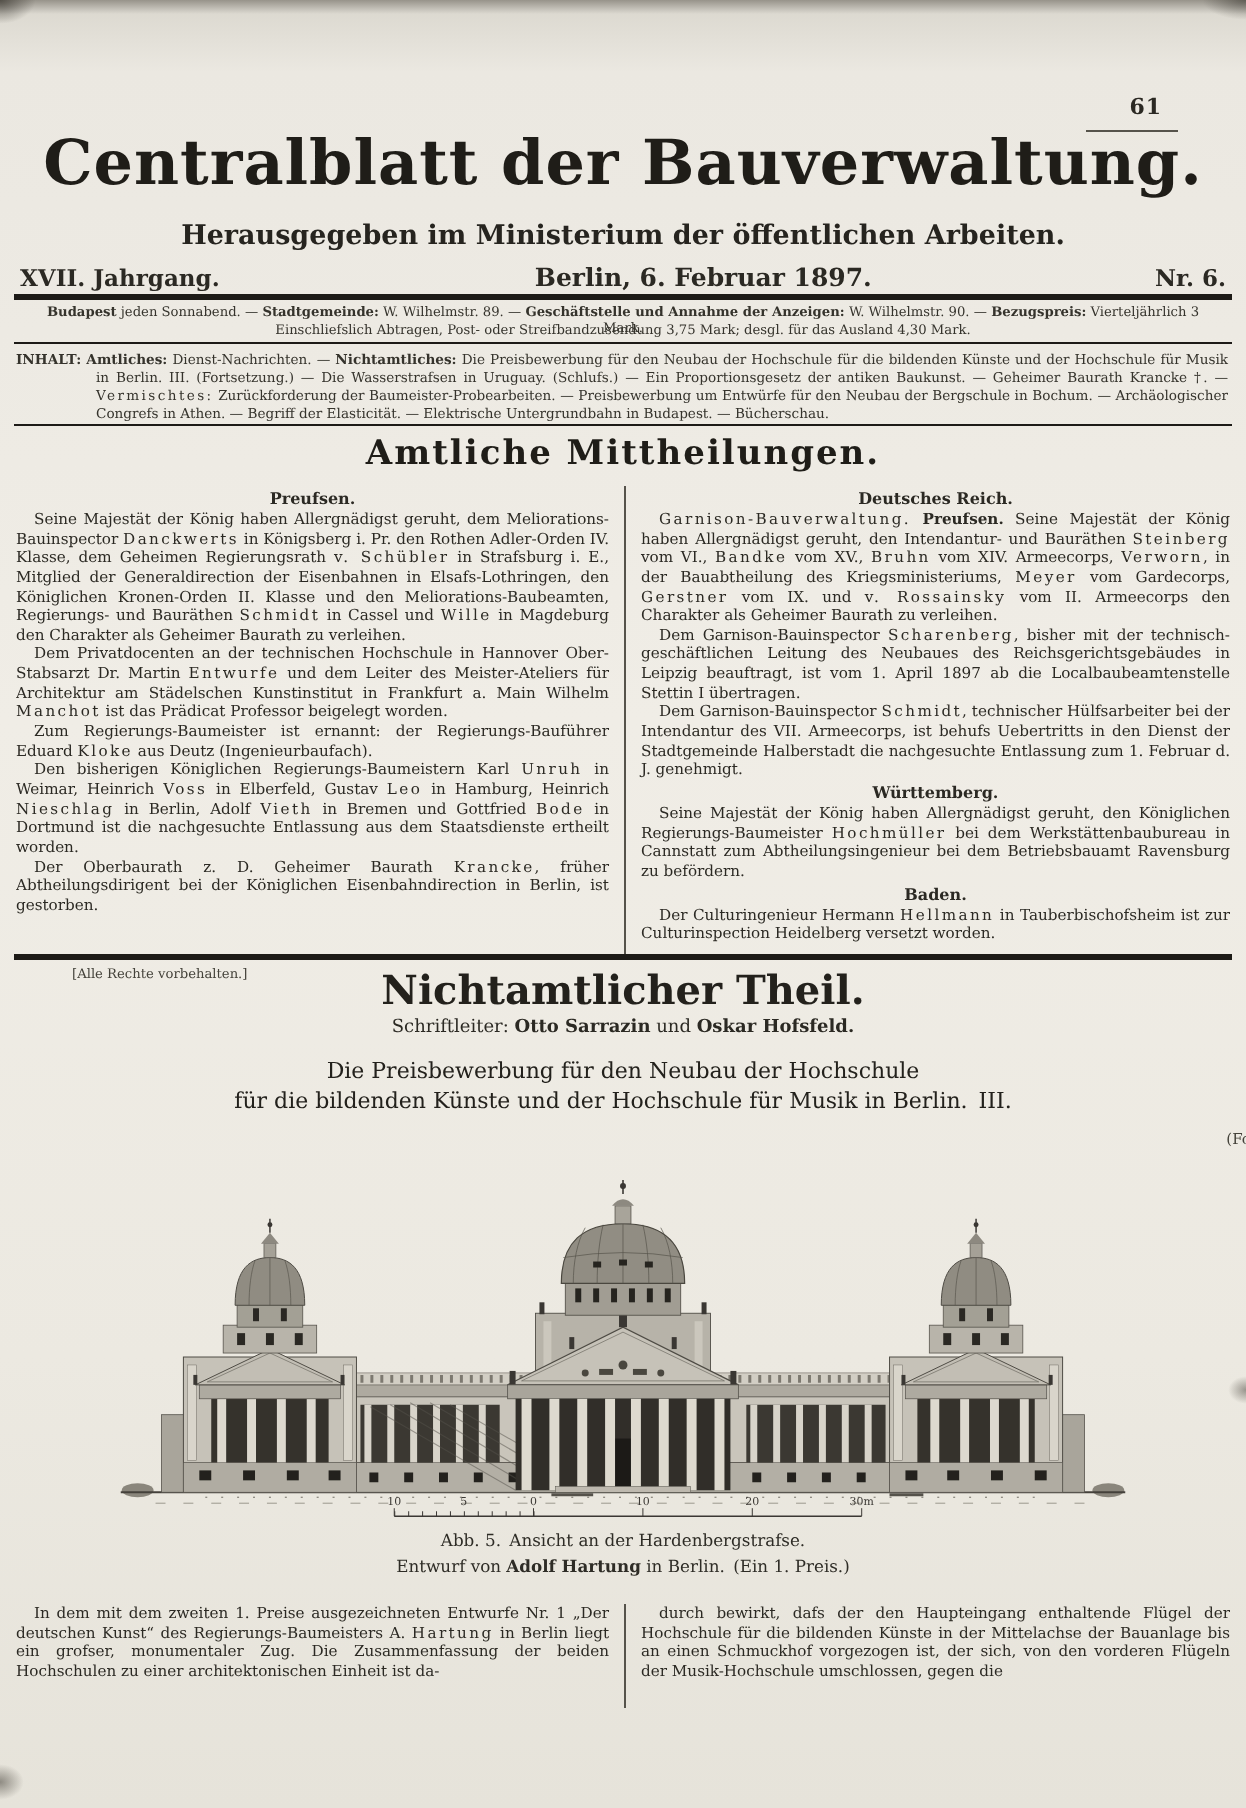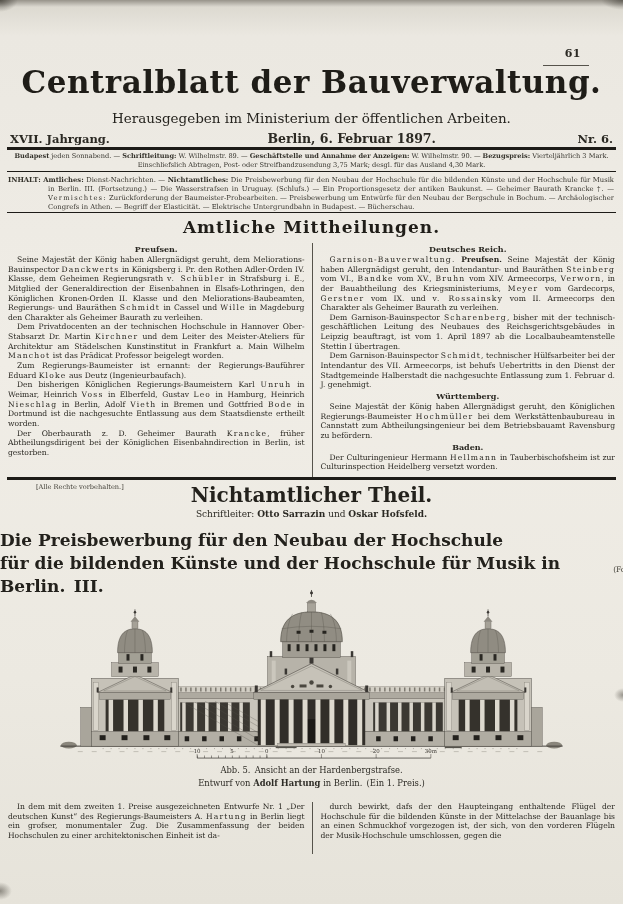--- a/index.html
+++ b/index.html
@@ -19,21 +19,21 @@
     background:radial-gradient(ellipse at left,rgba(70,66,58,.55),rgba(0,0,0,0) 70%);}
   .smudge-r{position:absolute;top:688px;right:0;width:9px;height:14px;
     background:radial-gradient(ellipse at right,rgba(70,66,58,.5),rgba(0,0,0,0) 70%);}
 
   .pagenum{position:absolute;top:47px;right:42px;font-size:11px;font-weight:bold;letter-spacing:.5px;}
   .pagenum-rule{position:absolute;top:65px;right:34px;width:46px;height:1px;background:#56534b;}
 
   .mast-title{position:absolute;top:64px;left:0;width:100%;text-align:center;
     font-size:31px;font-weight:bold;white-space:nowrap;color:#1f1d18;letter-spacing:.5px;}
   .mast-sub{position:absolute;top:110px;left:0;width:100%;text-align:center;
-    font-size:13.5px;font-weight:normal;color:#26241f;}
+    font-size:13.5px;font-weight:bold;color:#26241f;}
   .date-row{position:absolute;top:131px;left:10px;width:603px;display:flex;
     justify-content:space-between;align-items:baseline;font-weight:bold;}
   .date-row .vol,.date-row .nr{font-size:11.5px;}
   .date-row .dt{font-size:12.5px;margin-left:16px;}
   .rule{position:absolute;left:7px;width:609px;background:#1d1b17;}
   .rule-thick1{top:147px;height:3px;}
   .rule-thin1{top:171px;height:1px;}
   .rule-thin2{top:212px;height:1px;}
   .rule-thick2{top:477px;height:3px;}
 
@@ -52,22 +52,22 @@
   .col-right{border-left:1px solid #56534b;padding-left:8px;}
   .col-heading{text-align:center;font-weight:bold;font-size:8px;margin:1px 0 1px 0;}
   .body-p{margin:0;font-size:7.6px;line-height:1.27;text-align:justify;text-indent:9px;}
   .b{font-weight:bold;}
   .sp{letter-spacing:1.2px;}
 
   .rights{position:absolute;top:483px;left:9px;font-size:6.6px;color:#44423a;padding-left:27px;}
   .na-title{position:absolute;top:483px;left:0;width:100%;text-align:center;
     font-size:20px;font-weight:bold;color:#23211c;}
   .editors{position:absolute;top:509px;left:0;width:100%;text-align:center;font-size:9px;}
-  .art-title{position:absolute;top:529px;left:0;width:100%;text-align:left;
-    font-weight:bold;font-size:17px;line-height:1.35;color:#23211c;}
+  .art-title{position:absolute;top:529px;left:0;width:100%;text-align:center;
+    font-weight:normal;font-size:11px;line-height:1.35;color:#23211c;}
   .fortsetzung{position:absolute;top:565px;left:4px;width:100%;text-align:right;font-size:7.5px;color:#44423a;margin-left:40px;}
 
   .illustration{position:absolute;top:588px;left:33px;width:557px;}
   .illustration svg{display:block;width:100%;height:auto;}
 
   .caption{position:absolute;top:764px;left:0;width:100%;text-align:center;font-size:8.4px;line-height:1.5;color:#2e2c26;}
 
   .bottom-columns{position:absolute;top:802px;left:8px;width:607px;height:52px;display:flex;overflow:hidden;}
 </style>
 </head>
@@ -86,34 +86,34 @@
   <div class="mast-title">Centralblatt der Bauverwaltung.</div>
   <div class="mast-sub">Herausgegeben im Ministerium der öffentlichen Arbeiten.</div>
 
   <div class="date-row">
     <span class="vol">XVII. Jahrgang.</span>
     <span class="dt">Berlin, 6. Februar 1897.</span>
     <span class="nr">Nr. 6.</span>
   </div>
 
   <div class="rule rule-thick1"></div>
-  <div class="imprint imprint1"><span class="b">Budapest</span><span> jeden Sonnabend. — </span><span class="b">Schriftleitung:</span><span> W. Wilhelmstr. 89. — </span><span class="b">Geschäftstelle und Annahme der Anzeigen:</span><span> W. Wilhelmstr. 90. — </span><span class="b">Bezugspreis:</span><span> Vierteljährlich 3 Mark.</span></div>
+  <div class="imprint imprint1"><span class="b">Budapest</span><span> jeden Sonnabend. — </span><span class="b">Stadtgemeinde:</span><span> W. Wilhelmstr. 89. — </span><span class="b">Geschäftstelle und Annahme der Anzeigen:</span><span> W. Wilhelmstr. 90. — </span><span class="b">Bezugspreis:</span><span> Vierteljährlich 3 Mark.</span></div>
   <div class="imprint imprint2">Einschliefslich Abtragen, Post- oder Streifbandzusendung 3,75 Mark; desgl. für das Ausland 4,30 Mark.</div>
   <div class="rule rule-thin1"></div>
 
   <div class="inhalt"><span class="b">INHALT:</span><span>  </span><span class="b">Amtliches:</span><span> Dienst-Nachrichten. — </span><span class="b">Nichtamtliches:</span><span> Die Preisbewerbung für den Neubau der Hochschule für die bildenden Künste und der Hochschule für Musik in Berlin. III. (Fortsetzung.) — Die Wasserstrafsen in Uruguay. (Schlufs.) — Ein Proportionsgesetz der antiken Baukunst. — Geheimer Baurath Krancke †. — </span><span class="sp">Vermischtes:</span><span> Zurückforderung der Baumeister-Probearbeiten. — Preisbewerbung um Entwürfe für den Neubau der Bergschule in Bochum. — Archäologischer Congrefs in Athen. — Begriff der Elasticität. — Elektrische Untergrundbahn in Budapest. — Bücherschau.</span></div>
   <div class="rule rule-thin2"></div>
 
   <div class="amtliche-title">Amtliche Mittheilungen.</div>
 
   <div class="columns">
     <div class="col col-left">
         <div class="col-heading">Preufsen.</div>
         <p class="body-p"><span>Seine Majestät der König haben Allergnädigst geruht, dem Meliorations-Bauinspector </span><span class="sp">Danckwerts</span><span> in Königsberg i. Pr. den Rothen Adler-Orden IV. Klasse, dem Geheimen Regierungsrath </span><span class="sp">v. Schübler</span><span> in Strafsburg i. E., Mitglied der Generaldirection der Eisenbahnen in Elsafs-Lothringen, den Königlichen Kronen-Orden II. Klasse und den Meliorations-Baubeamten, Regierungs- und Bauräthen </span><span class="sp">Schmidt</span><span> in Cassel und </span><span class="sp">Wille</span><span> in Magdeburg den Charakter als Geheimer Baurath zu verleihen.</span></p>
-        <p class="body-p"><span>Dem Privatdocenten an der technischen Hochschule in Hannover Ober-Stabsarzt Dr. Martin </span><span class="sp">Kirchner</span><span> und dem Leiter des Meister-Ateliers für Architektur am Städelschen Kunstinstitut in Frankfurt a. Main Wilhelm </span><span class="sp">Manchot</span><span> ist das Prädicat Professor beigelegt worden.</span></p>
+        <p class="body-p"><span>Dem Privatdocenten an der technischen Hochschule in Hannover Ober-Stabsarzt Dr. Martin </span><span class="sp">Entwurfe</span><span> und dem Leiter des Meister-Ateliers für Architektur am Städelschen Kunstinstitut in Frankfurt a. Main Wilhelm </span><span class="sp">Manchot</span><span> ist das Prädicat Professor beigelegt worden.</span></p>
         <p class="body-p"><span>Zum Regierungs-Baumeister ist ernannt: der Regierungs-Bauführer Eduard </span><span class="sp">Kloke</span><span> aus Deutz (Ingenieurbaufach).</span></p>
         <p class="body-p"><span>Den bisherigen Königlichen Regierungs-Baumeistern Karl </span><span class="sp">Unruh</span><span> in Weimar, Heinrich </span><span class="sp">Voss</span><span> in Elberfeld, Gustav </span><span class="sp">Leo</span><span> in Hamburg, Heinrich </span><span class="sp">Nieschlag</span><span> in Berlin, Adolf </span><span class="sp">Vieth</span><span> in Bremen und Gottfried </span><span class="sp">Bode</span><span> in Dortmund ist die nachgesuchte Entlassung aus dem Staatsdienste ertheilt worden.</span></p>
         <p class="body-p"><span>Der Oberbaurath z. D. Geheimer Baurath </span><span class="sp">Krancke</span><span>, früher Abtheilungsdirigent bei der Königlichen Eisenbahndirection in Berlin, ist gestorben.</span></p>
       </div>
     <div class="col col-right">
         <div class="col-heading">Deutsches Reich.</div>
         <p class="body-p"><span class="sp">Garnison-Bauverwaltung.</span><span> </span><span class="b">Preufsen.</span><span> Seine Majestät der König haben Allergnädigst geruht, den Intendantur- und Bauräthen </span><span class="sp">Steinberg</span><span> vom VI., </span><span class="sp">Bandke</span><span> vom XV., </span><span class="sp">Bruhn</span><span> vom XIV. Armeecorps, </span><span class="sp">Verworn</span><span>, in der Bauabtheilung des Kriegsministeriums, </span><span class="sp">Meyer</span><span> vom Gardecorps, </span><span class="sp">Gerstner</span><span> vom IX. und </span><span class="sp">v. Rossainsky</span><span> vom II. Armeecorps den Charakter als Geheimer Baurath zu verleihen.</span></p>
         <p class="body-p"><span>Dem Garnison-Bauinspector </span><span class="sp">Scharenberg</span><span>, bisher mit der technisch-geschäftlichen Leitung des Neubaues des Reichsgerichtsgebäudes in Leipzig beauftragt, ist vom 1. April 1897 ab die Localbaubeamtenstelle Stettin I übertragen.</span></p>
         <p class="body-p"><span>Dem Garnison-Bauinspector </span><span class="sp">Schmidt</span><span>, technischer Hülfsarbeiter bei der Intendantur des VII. Armeecorps, ist behufs Uebertritts in den Dienst der Stadtgemeinde Halberstadt die nachgesuchte Entlassung zum 1. Februar d. J. genehmigt.</span></p>
         <div class="col-heading">Württemberg.</div>

